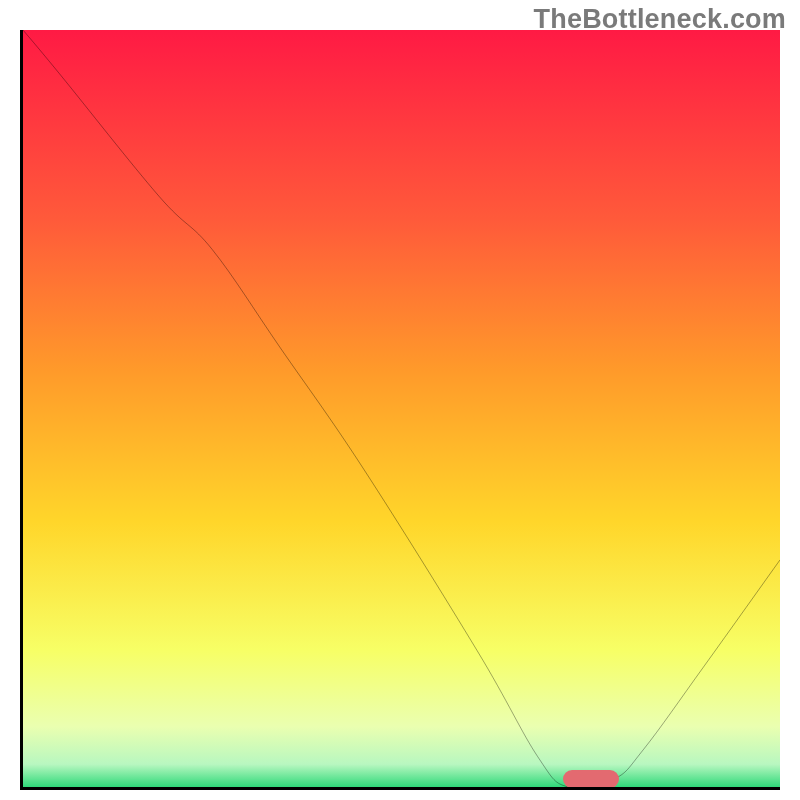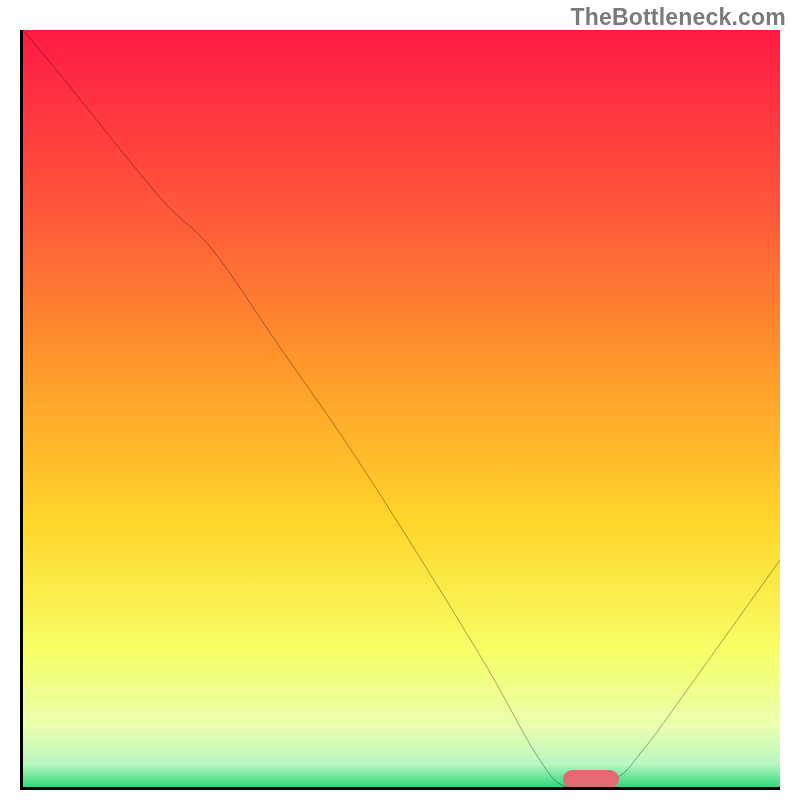--- a/index.html
+++ b/index.html
@@ -44,21 +44,21 @@
     height: 18px;
     border-radius: 9px;
     background: #e36a70;
     z-index: 2;
     transform: translate(-50%, -50%);
   }
   .watermark {
     position: absolute;
     top: 4px;
     right: 14px;
-    font-size: 23px;
+    font-size: 27px;
     font-weight: 600;
     color: #7a7a7a;
     letter-spacing: 0.2px;
     z-index: 3;
   }
 </style>
 </head>
 <body>
 
 <div class="chart-frame">

